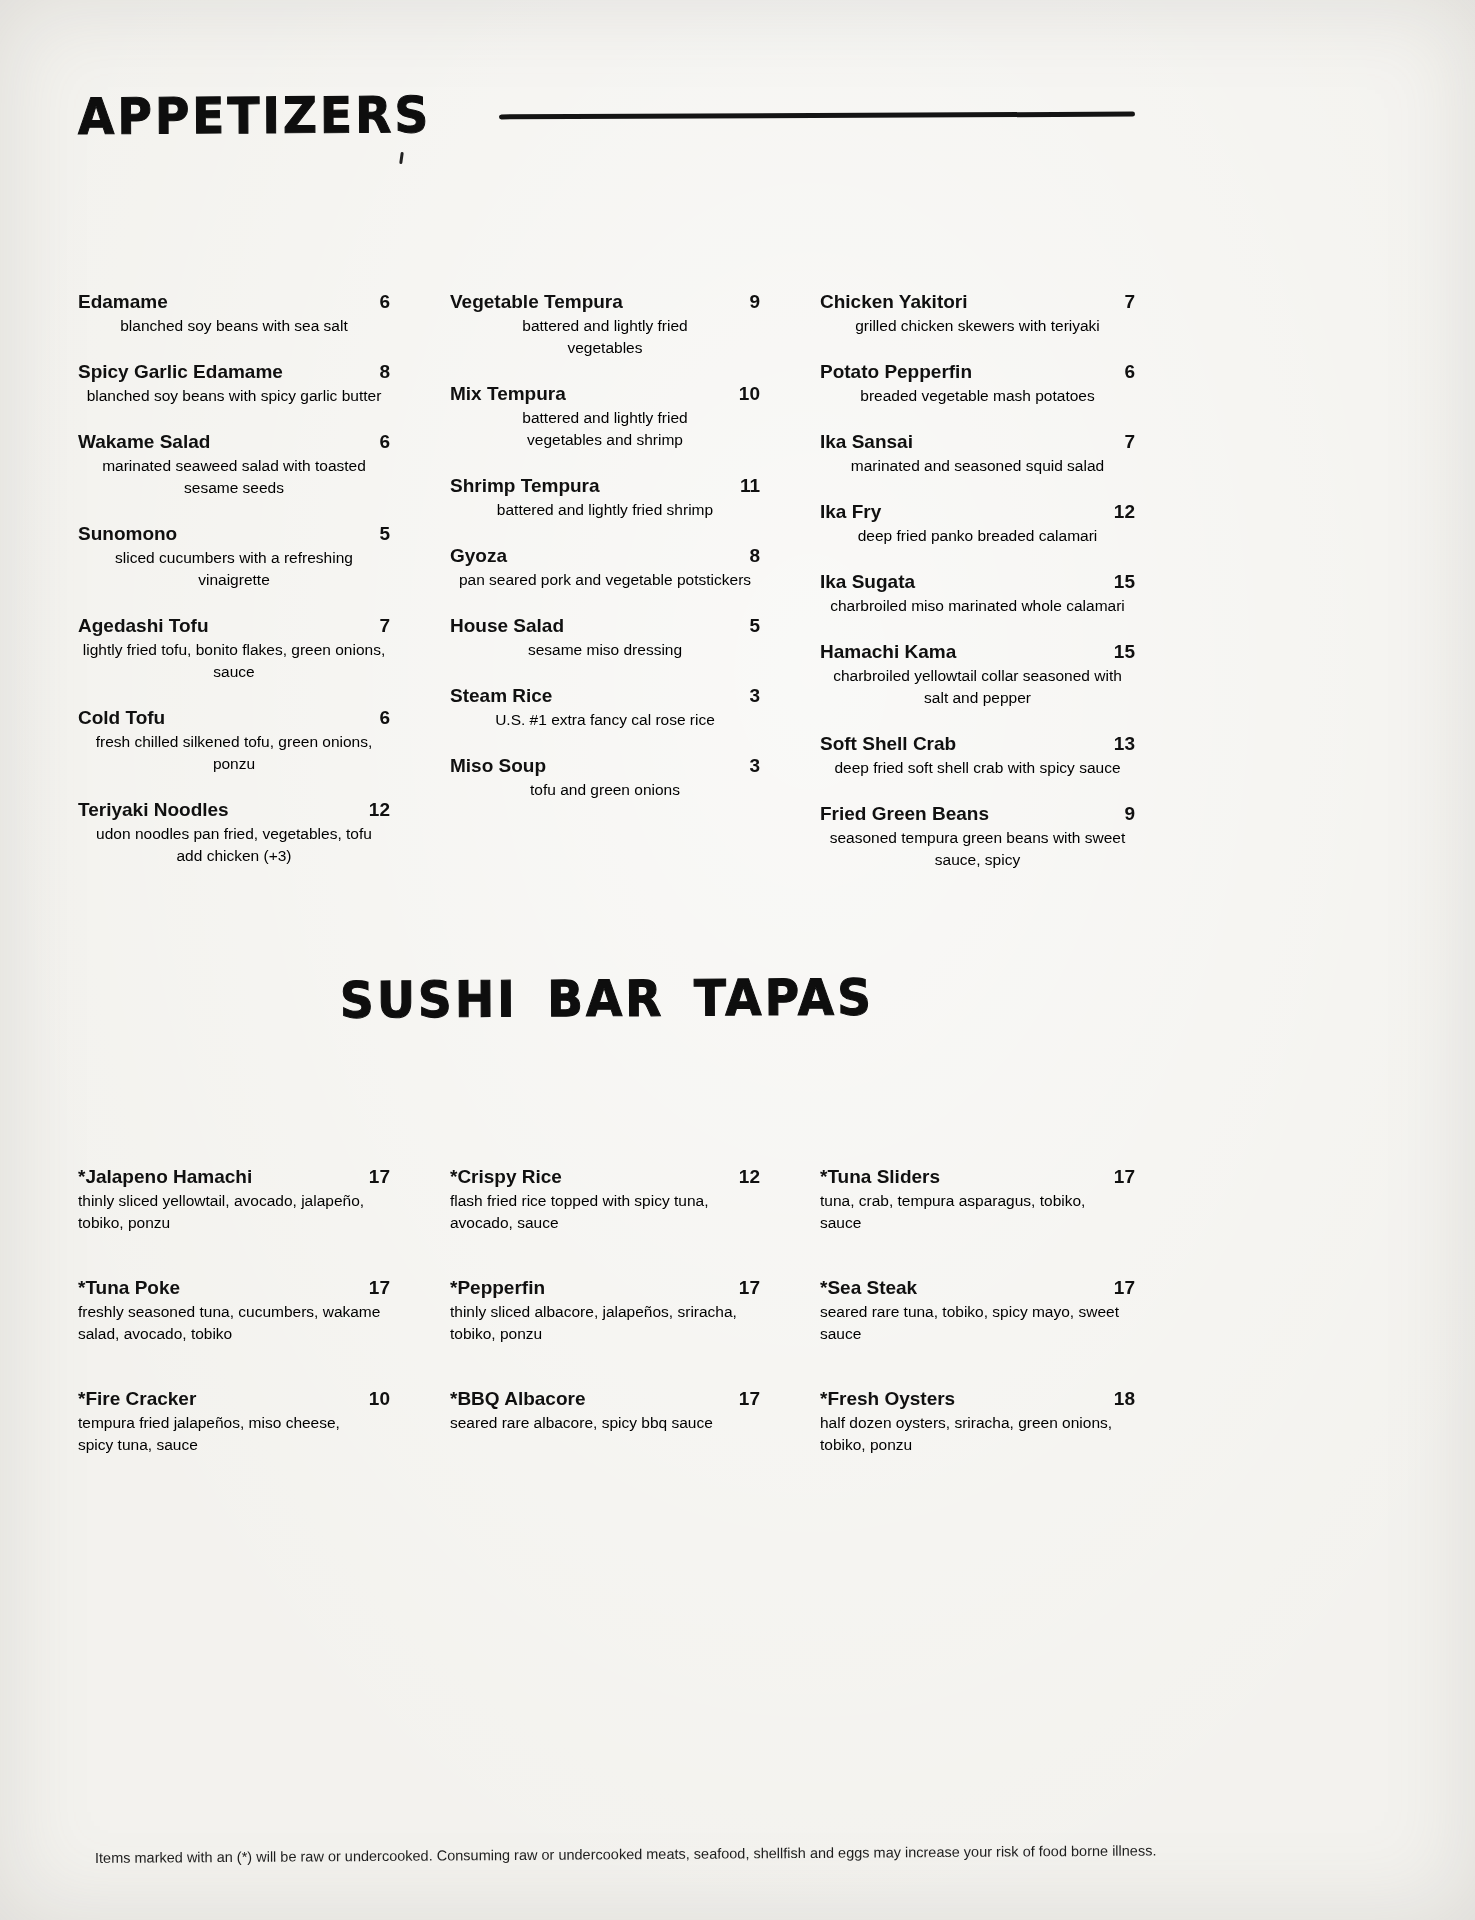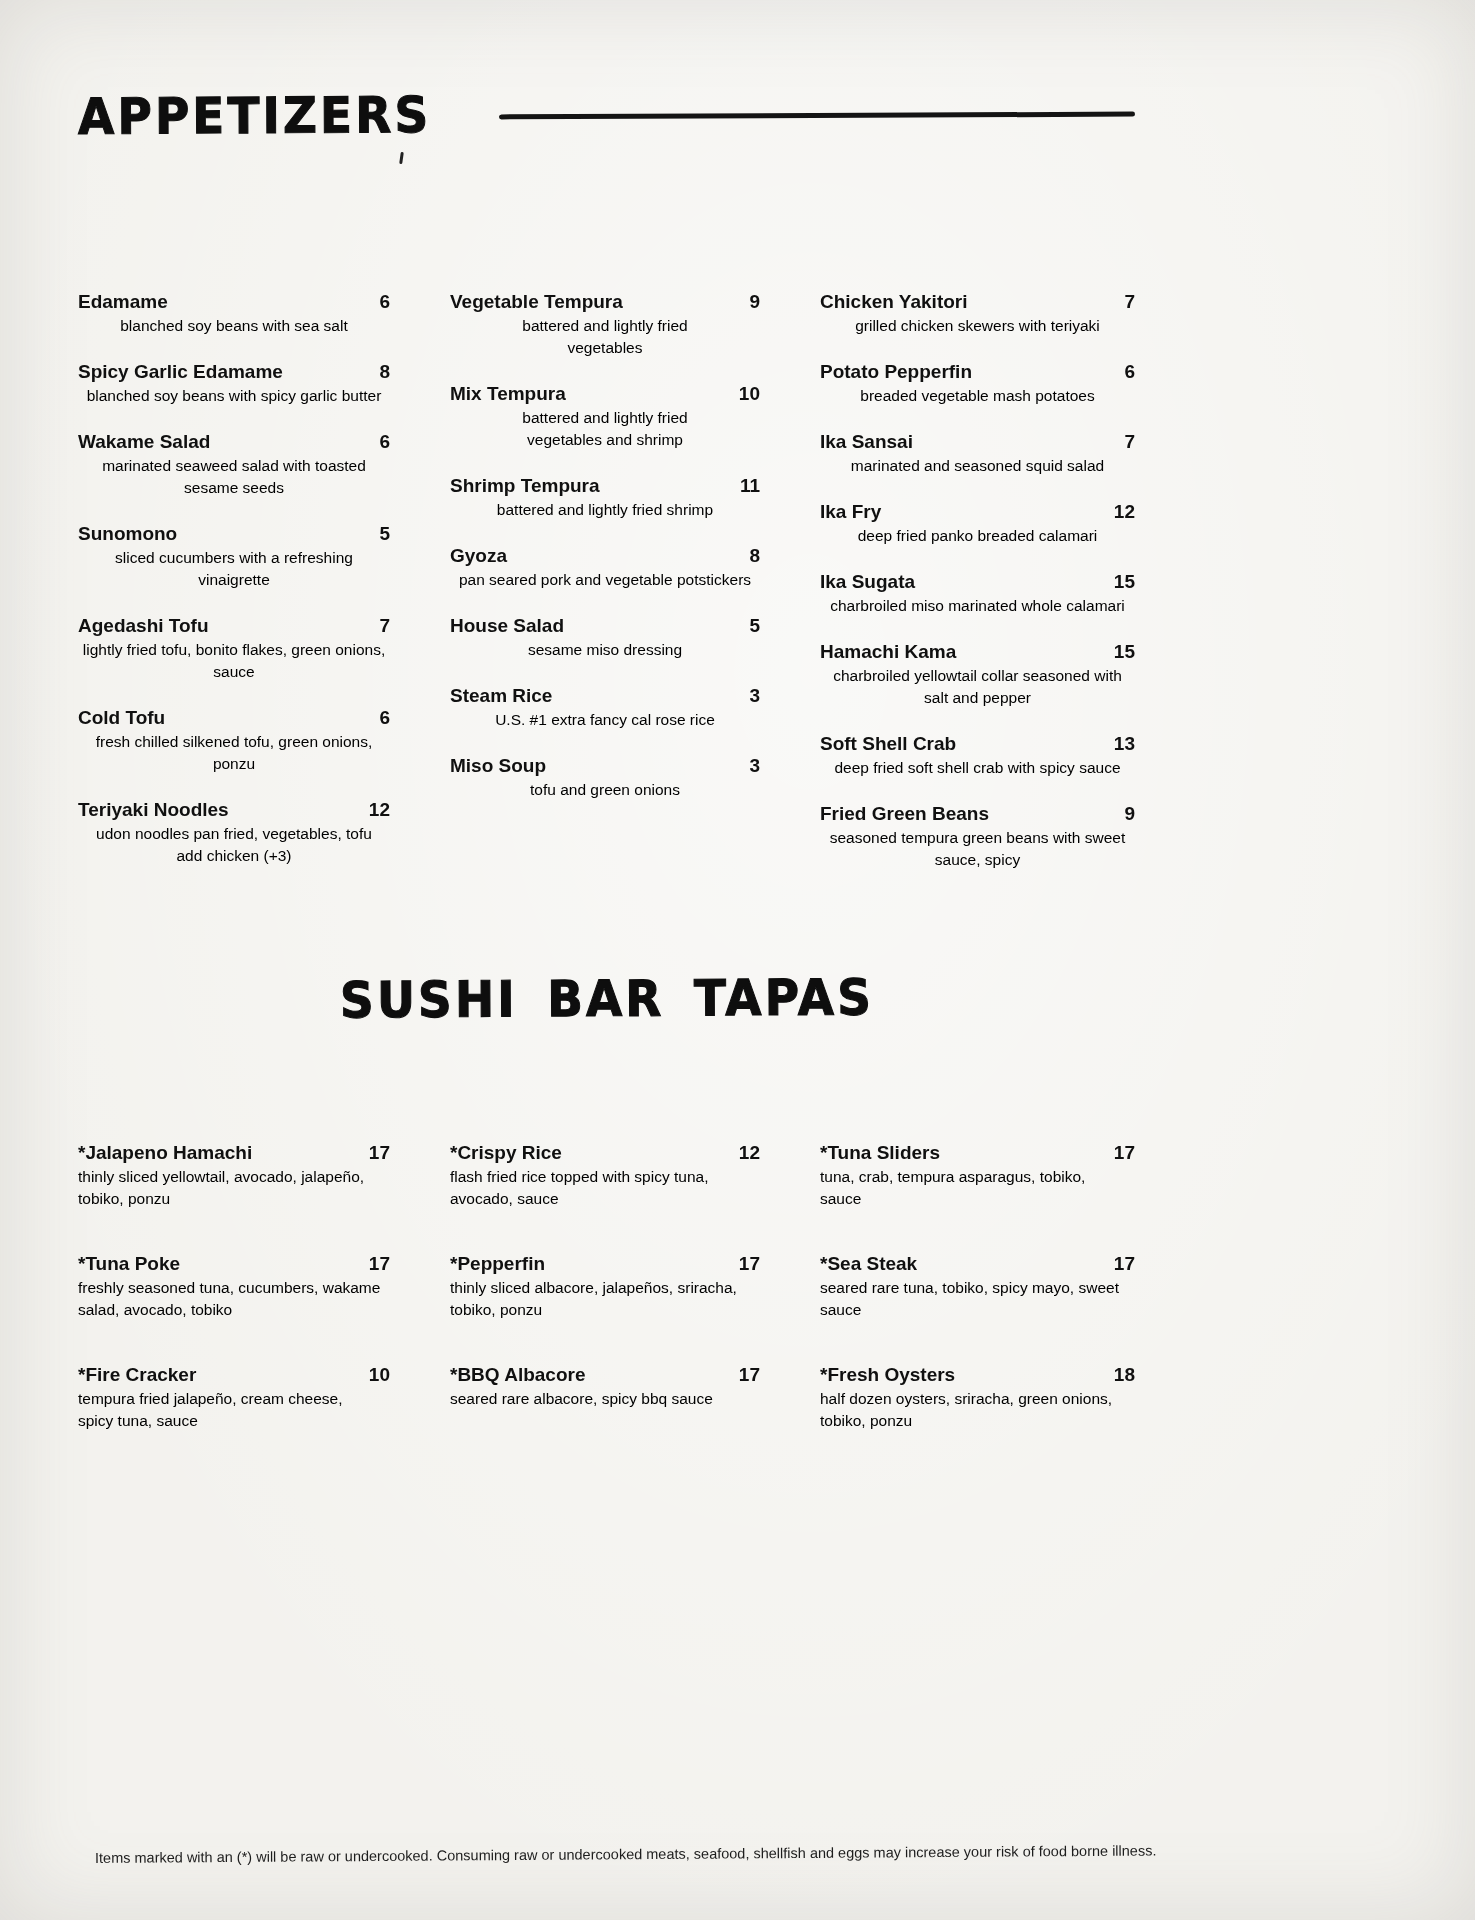--- a/index.html
+++ b/index.html
@@ -43,21 +43,21 @@
     width:3px;height:12px;background:#222;
     border-radius:2px;transform:rotate(8deg);
   }
   .columns{
     display:grid;
     grid-template-columns:312px 310px 315px;
     column-gap:60px;
     align-items:start;
   }
   .columns.appetizers{margin-top:146px;text-align:center;}
-  .columns.tapas{margin-top:76px;}
+  .columns.tapas{margin-top:100px;}
   .item{margin-bottom:23px;}
   .tapas .item{margin-bottom:42px;}
   .item-head{display:flex;justify-content:space-between;align-items:baseline;}
   .item-name{
     font-weight:bold;font-size:19px;line-height:25px;color:#101010;
     white-space:nowrap;
   }
   .item-price{font-weight:bold;font-size:19px;line-height:25px;color:#101010;padding-left:8px;}
   .item-desc{
     font-size:15.5px;line-height:21px;color:#000000;
@@ -277,21 +277,21 @@
               <span class="item-price">17</span>
             </div>
             <div class="item-desc">freshly seasoned tuna, cucumbers, wakame</div>
             <div class="item-desc">salad, avocado, tobiko</div>
           </div>
           <div class="item">
             <div class="item-head">
               <span class="item-name">*Fire Cracker</span>
               <span class="item-price">10</span>
             </div>
-            <div class="item-desc">tempura fried jalapeño, cream cheese,</div>
+            <div class="item-desc">tempura fried jalapeños, miso cheese,</div>
             <div class="item-desc">spicy tuna, sauce</div>
           </div>
         </div>
         <div class="menu-col">
           <div class="item">
             <div class="item-head">
               <span class="item-name">*Crispy Rice</span>
               <span class="item-price">12</span>
             </div>
             <div class="item-desc">flash fried rice topped with spicy tuna,</div>

